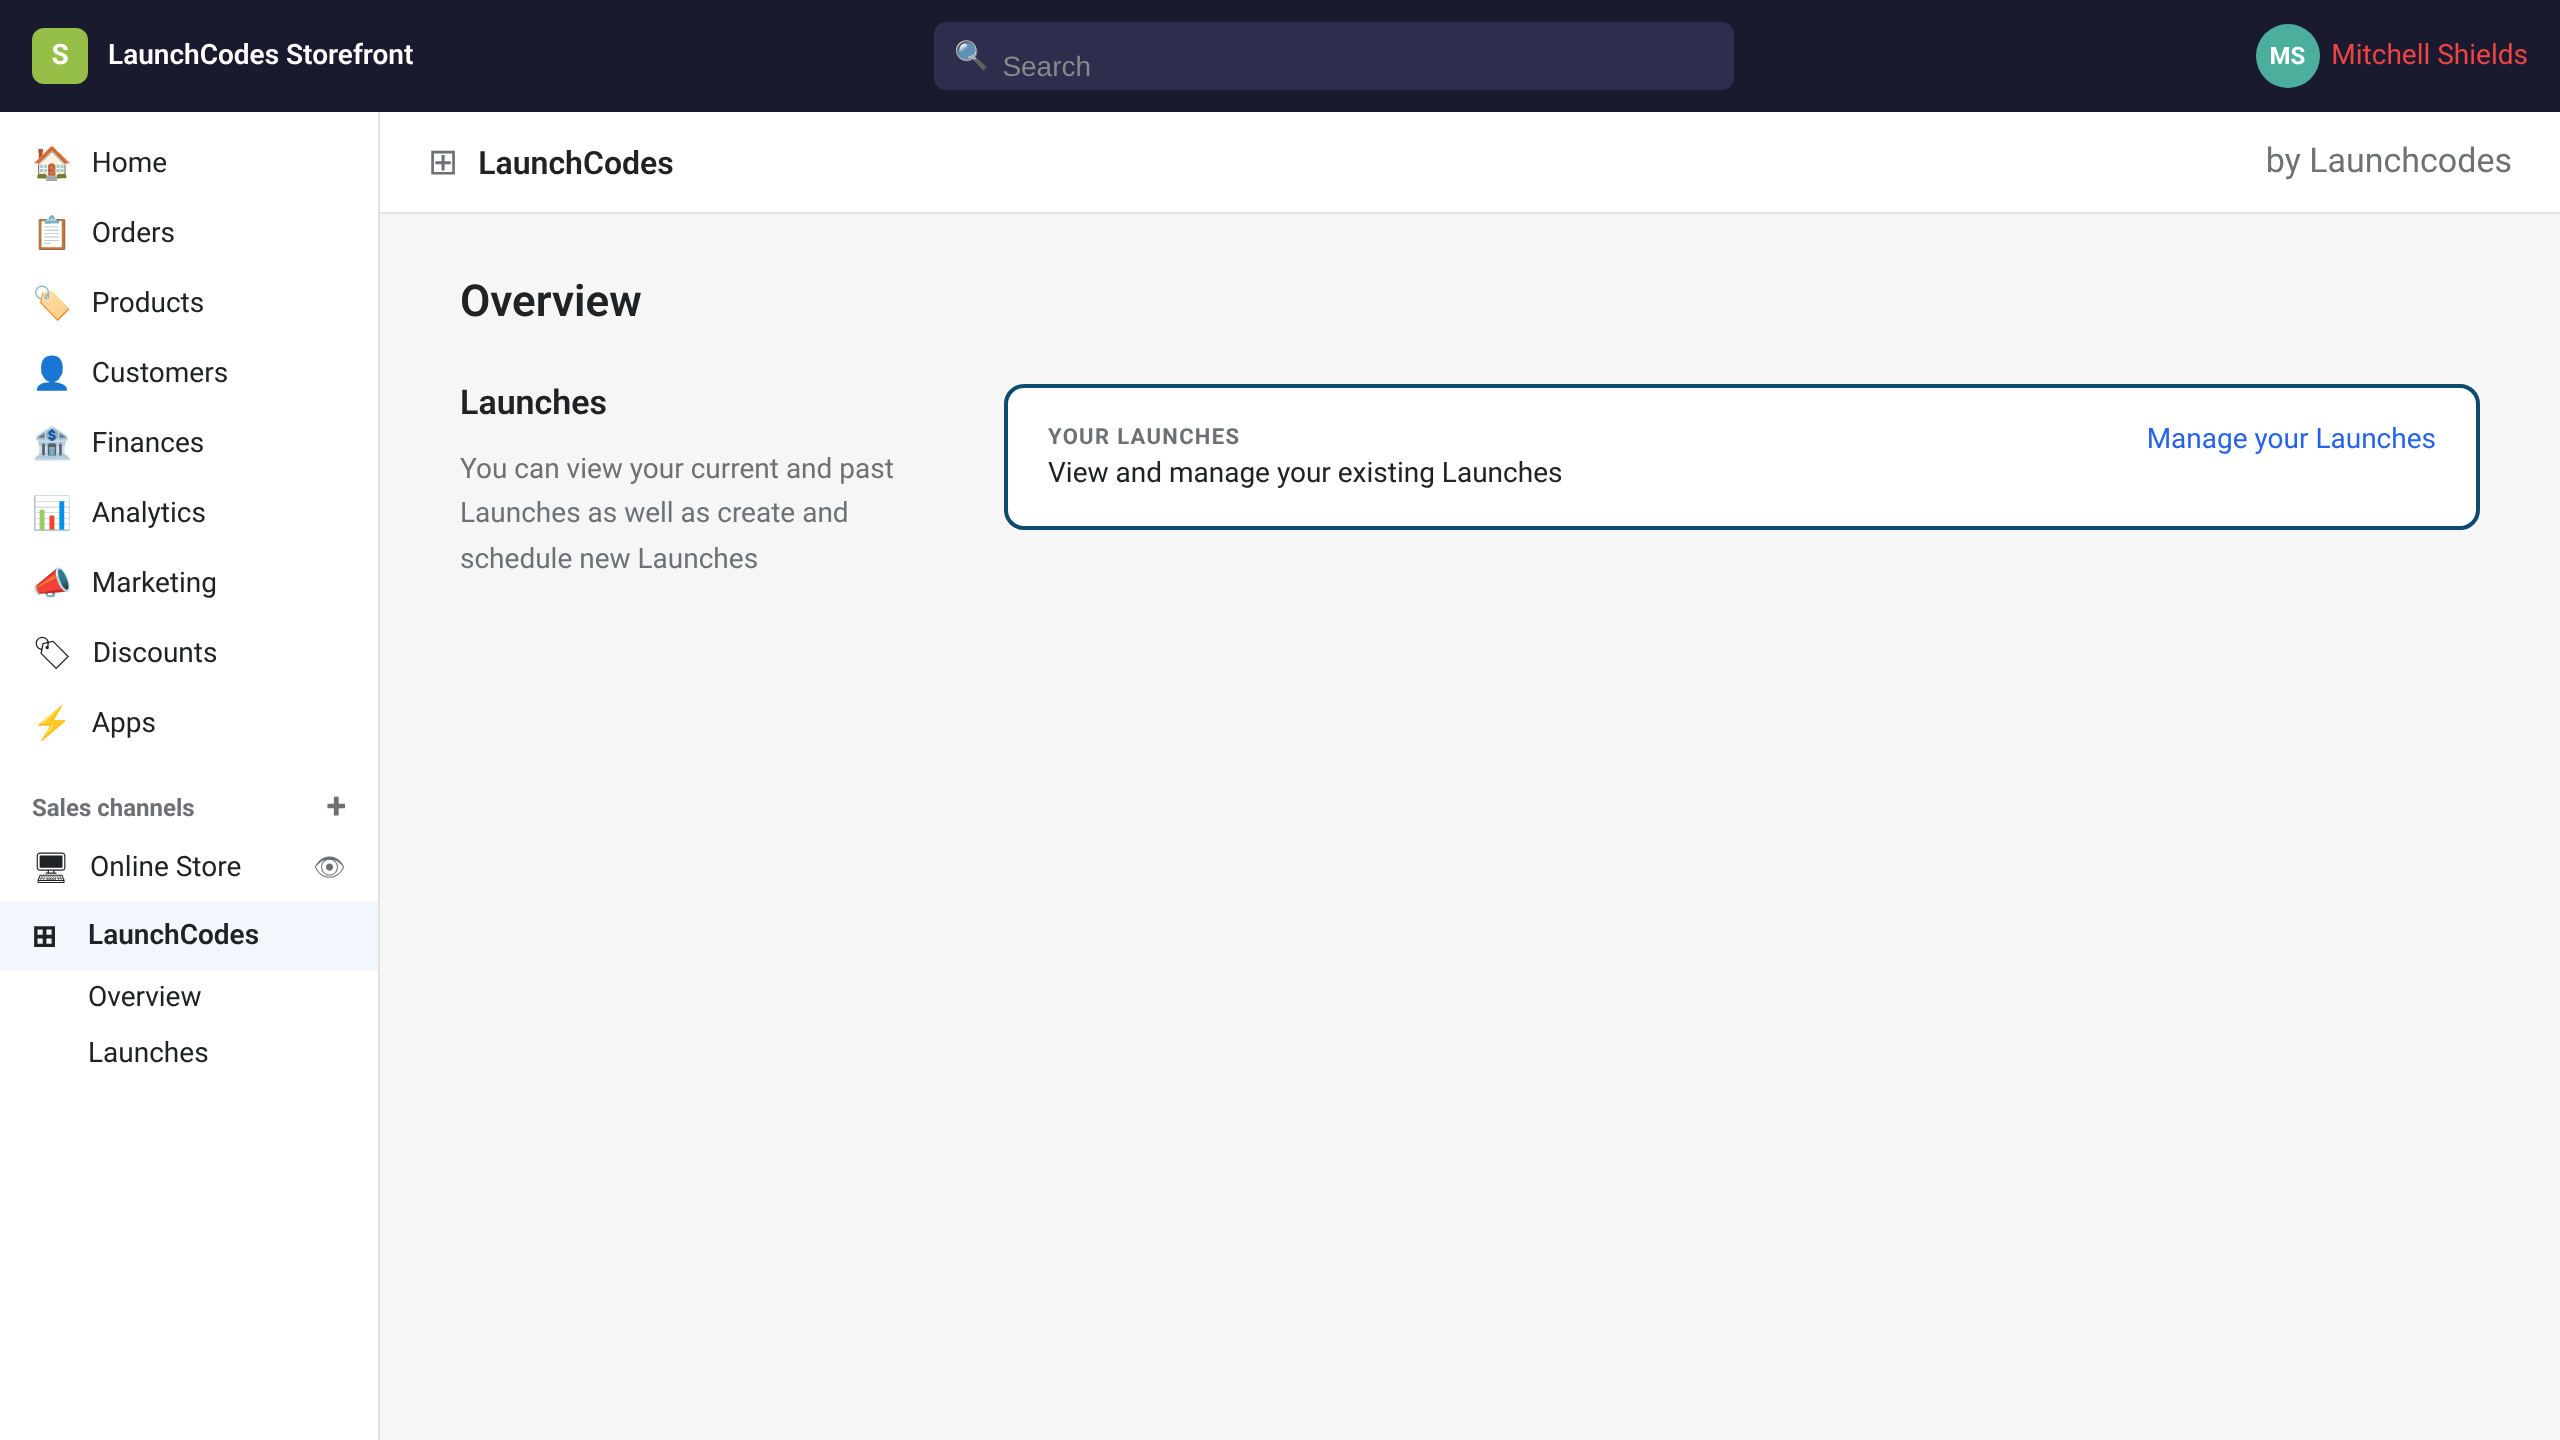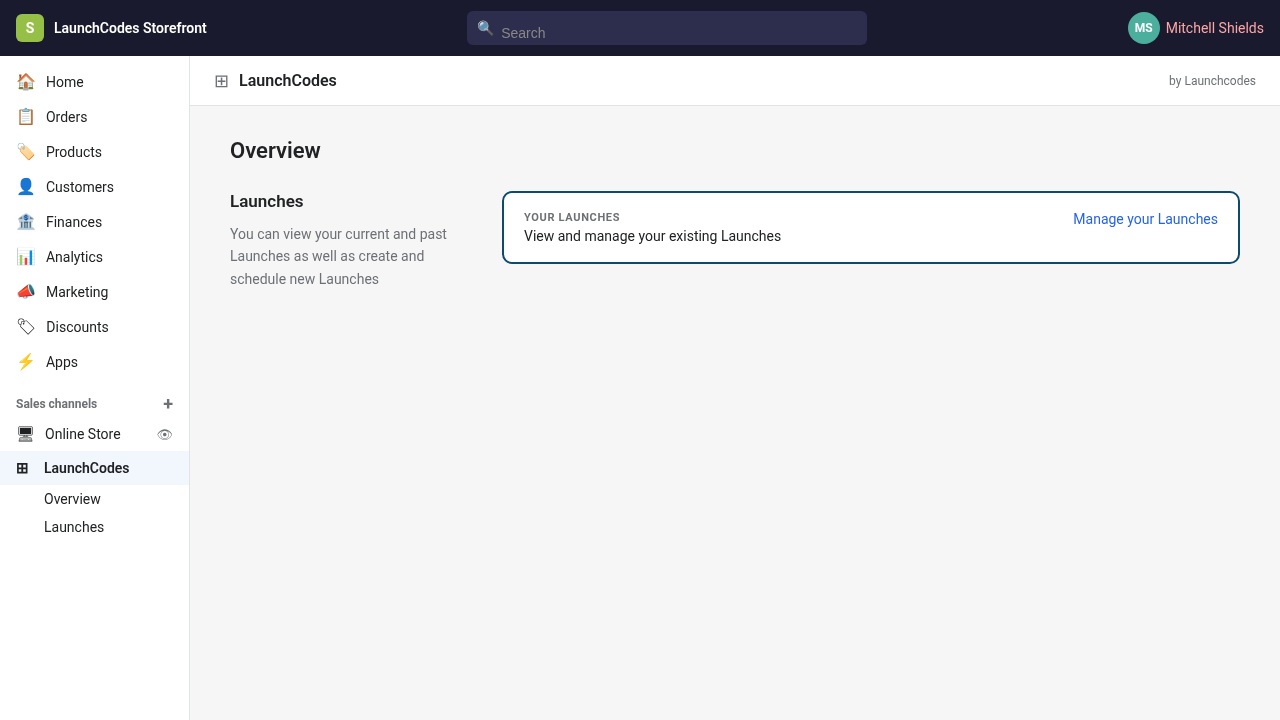--- a/index.html
+++ b/index.html
@@ -48,21 +48,21 @@
     }
     .topbar-right { display: flex; align-items: center; gap: 6px; }
     .avatar {
       width: 32px; height: 32px;
       border-radius: 50%;
       background: #4caf9e;
       color: white;
       display: flex; align-items: center; justify-content: center;
       font-weight: 700; font-size: 12px;
     }
-    .user-name { color: #fca5a5; font-size: 14px; }
+    .user-name { color: #ef4444; font-size: 14px; }
 
     
     .layout {
       display: flex;
       margin-top: 56px;
       height: calc(100vh - 56px);
     }
 
     
     .sidebar {
@@ -126,21 +126,21 @@
     
     .page-header {
       background: #fff;
       border-bottom: 1px solid #e1e3e5;
       padding: 14px 24px;
       display: flex; align-items: center; justify-content: space-between;
     }
     .page-header-left { display: flex; align-items: center; gap: 10px; }
     .page-header-icon { font-size: 18px; color: #6d7175; }
     .page-header-title { font-size: 16px; font-weight: 600; color: #202223; }
-    .page-header-right { font-size: 12px; color: #6d7175; }
+    .page-header-right { font-size: 17px; color: #6d7175; }
 
     
     .content-area { padding: 32px 40px; }
     .section-title { font-size: 22px; font-weight: 600; color: #202223; margin-bottom: 28px; }
 
     
     .launches-grid {
       display: flex;
       gap: 32px;
       align-items: flex-start;

